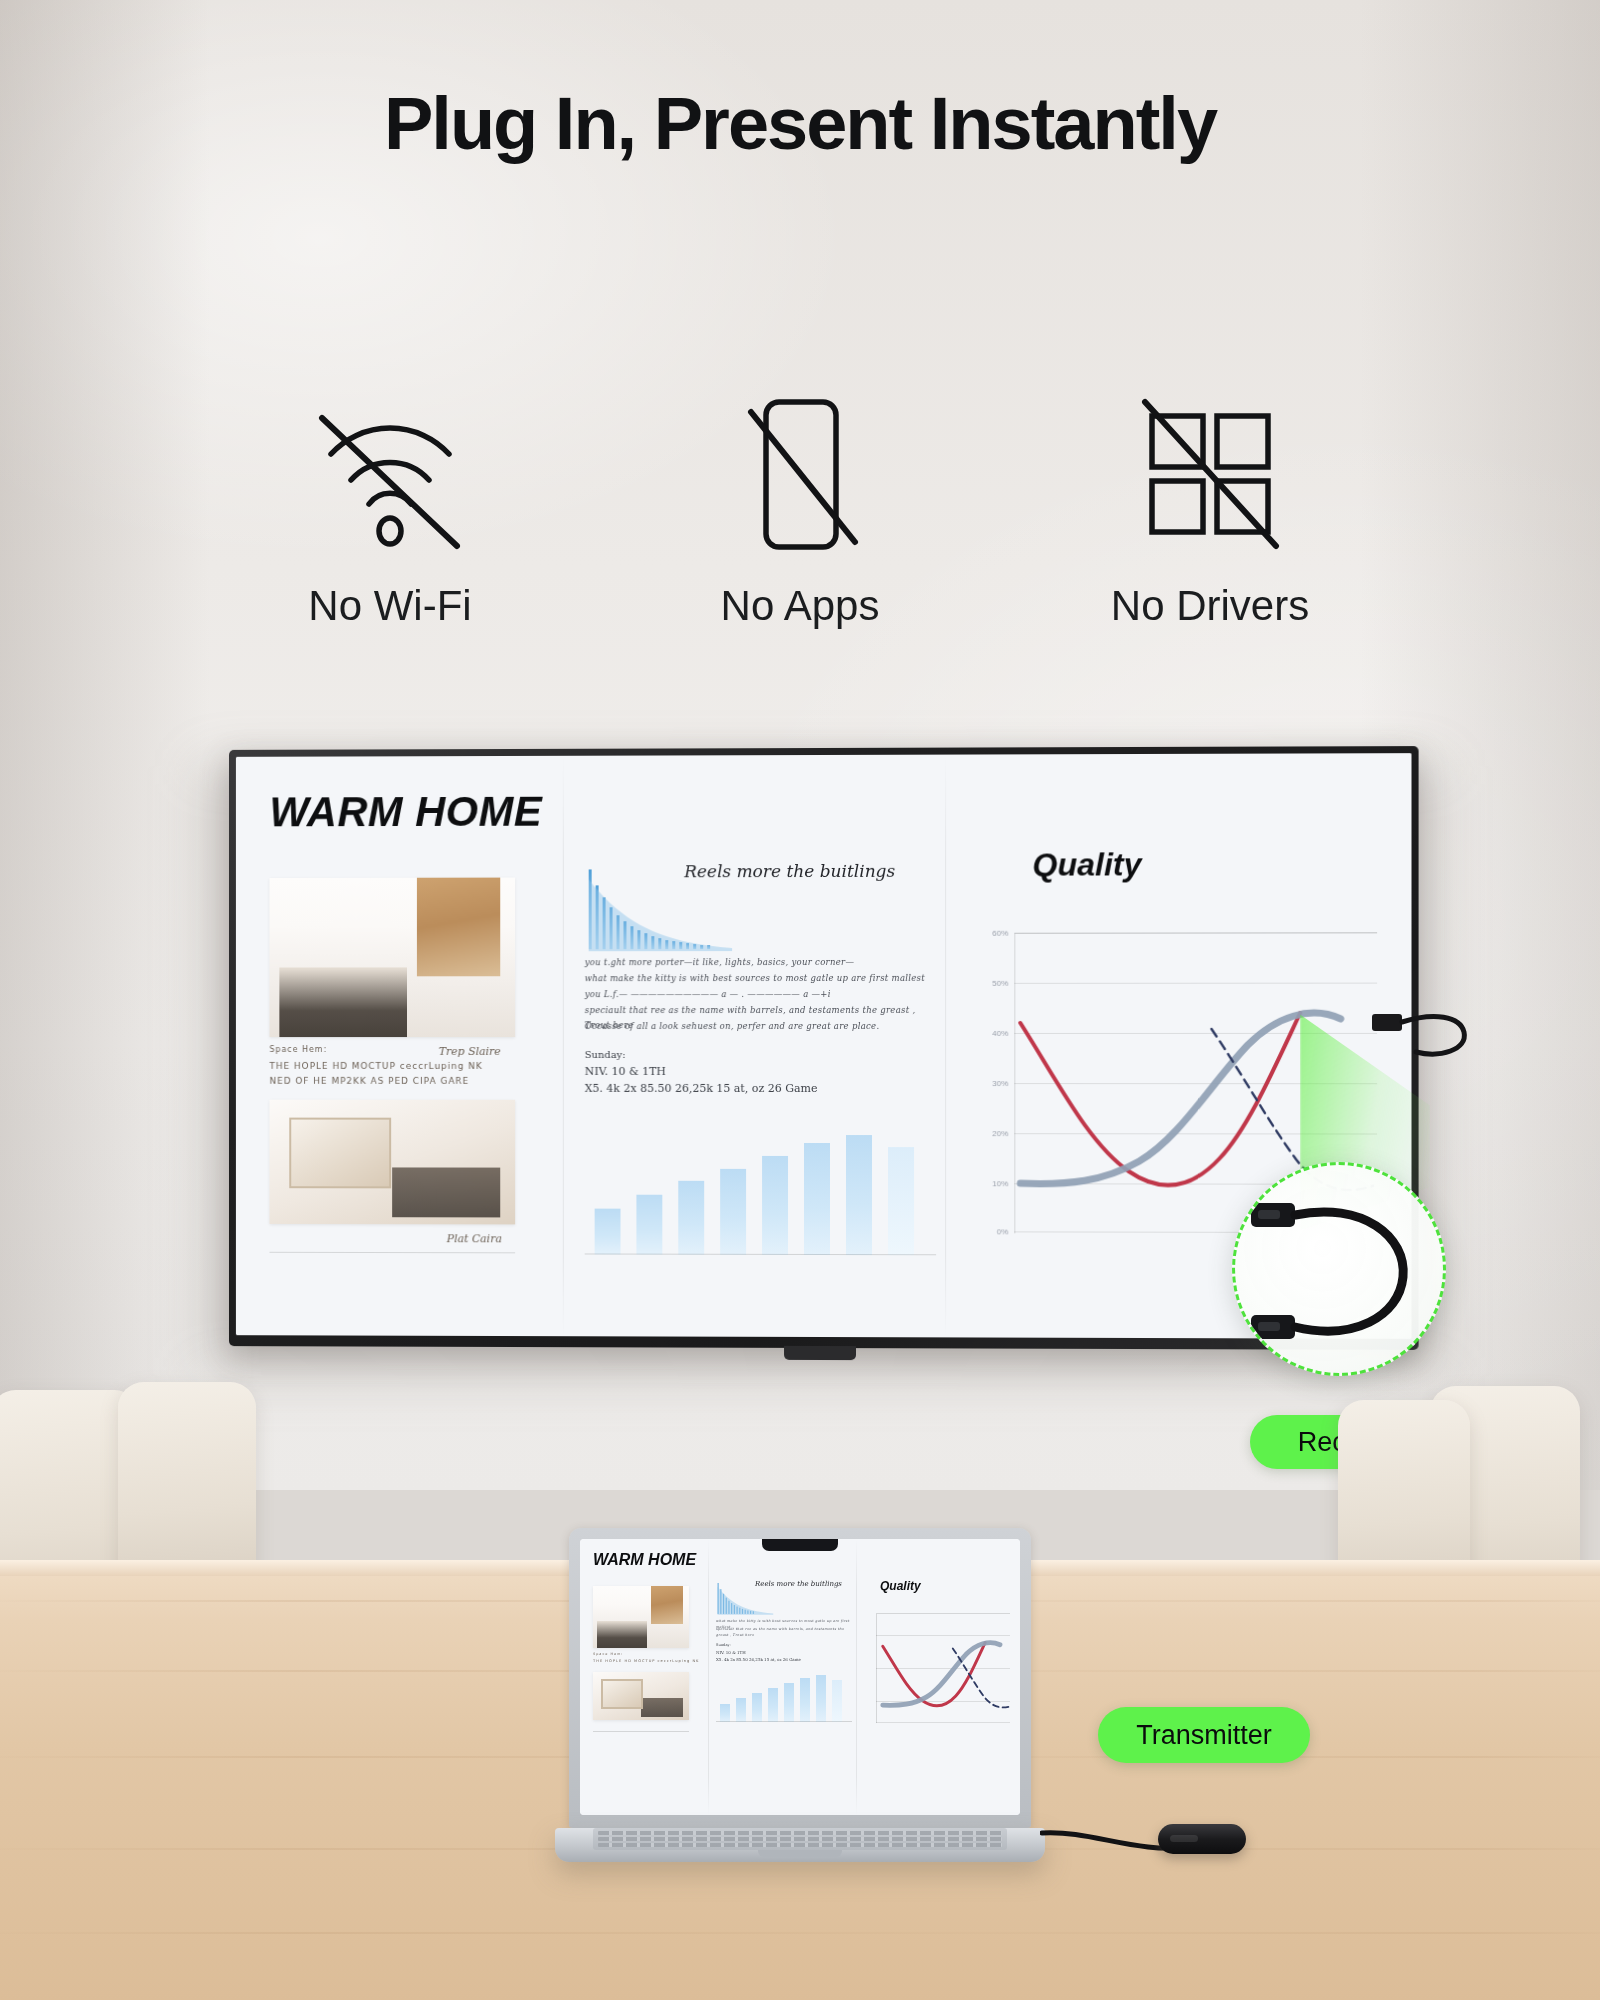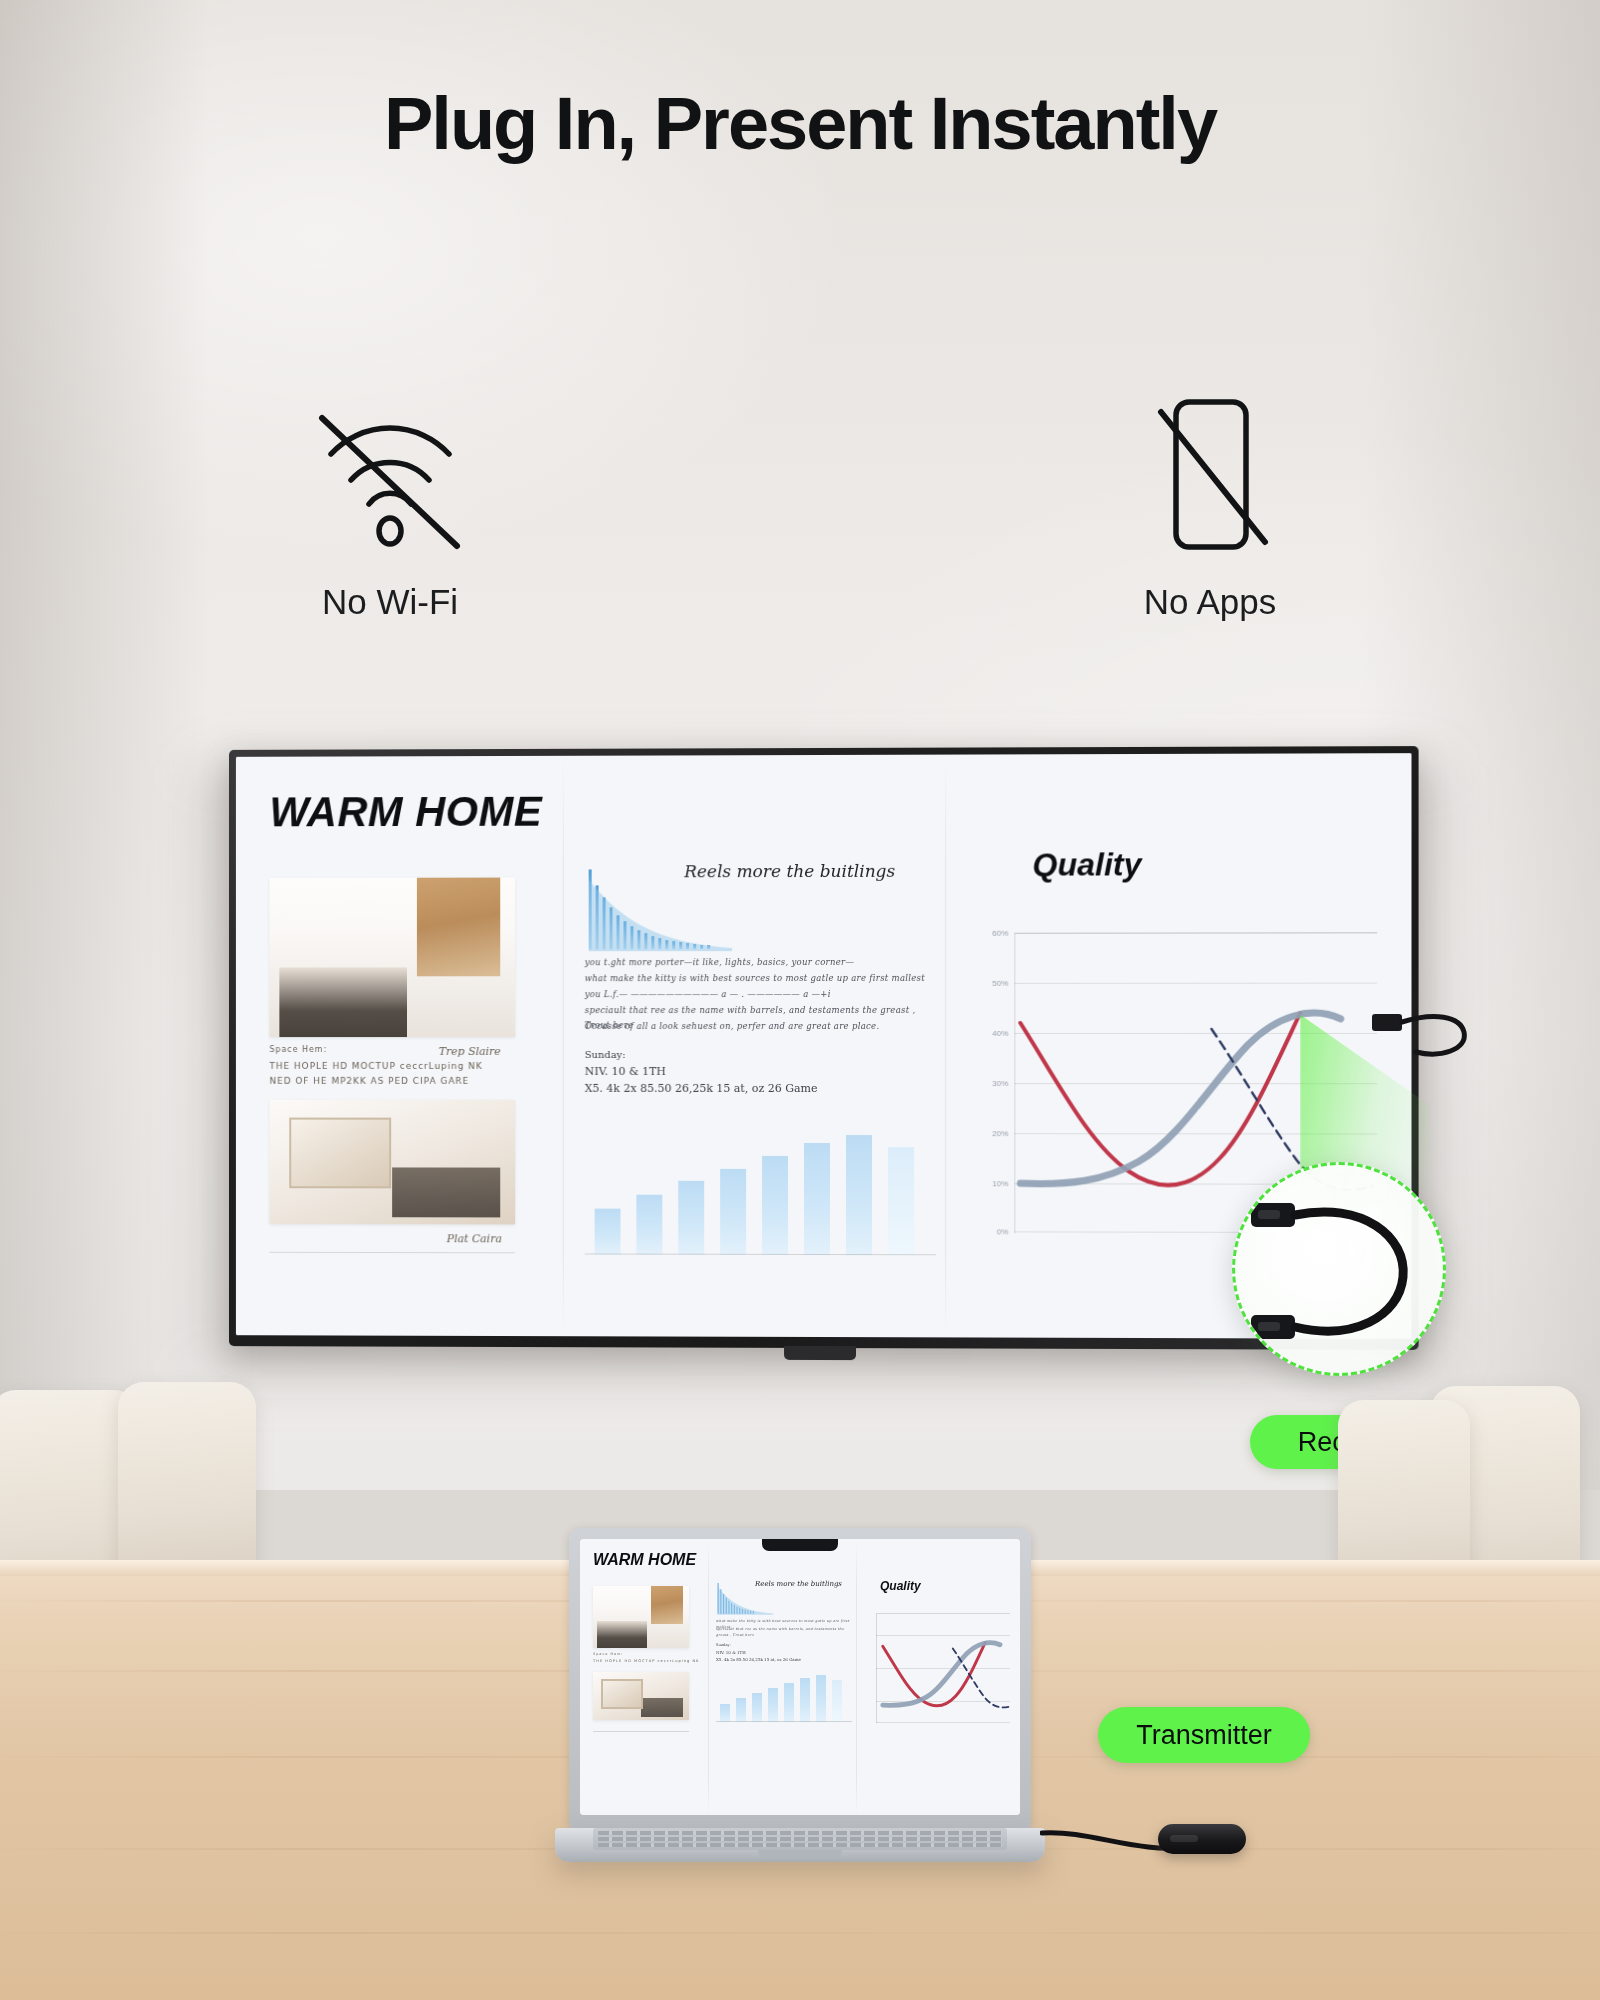--- a/index.html
+++ b/index.html
@@ -46,21 +46,21 @@
   }
 
   
   #features {
     position: absolute; left: 240px; top: 388px;
     width: 1120px; display: flex; justify-content: space-between;
   }
   .feature { width: 300px; text-align: center; }
   .feature-icon { height: 172px; display: flex; align-items: center; justify-content: center; }
   .feature-label {
-    margin-top: 22px; font-size: 35px; font-weight: 400; color: #1b1d1f;
+    margin-top: 22px; font-size: 42px; font-weight: 400; color: #1b1d1f;
   }
 
   
   #tv {
     position: absolute; left: 225px; top: 748px;
     width: 1190px; height: 600px;
   }
   #tv-shadow {
     position: absolute; left: -22px; top: 18px; width: 1234px; height: 610px;
     background: rgba(120,112,106,.26); filter: blur(26px); border-radius: 6px;
@@ -315,20 +315,34 @@
       <svg width="150" height="165" viewBox="0 0 150 165">
         <g fill="none" stroke="#121315" stroke-width="5.5" stroke-linecap="round">
           <rect x="41" y="10" width="70" height="145" rx="13"></rect>
           <line x1="26" y1="20" x2="130" y2="150" stroke-width="6"></line>
         </g>
       </svg>
     </div>
     <div class="feature-label">No Apps</div>
   </div>
 
+  <div class="feature">
+    <div class="feature-icon">
+      <svg width="160" height="160" viewBox="0 0 160 160">
+        <g fill="none" stroke="#121315" stroke-width="5.5">
+          <rect x="22" y="22" width="51" height="51"></rect>
+          <rect x="87" y="22" width="51" height="51"></rect>
+          <rect x="22" y="87" width="51" height="51"></rect>
+          <rect x="87" y="87" width="51" height="51"></rect>
+          <line x1="15" y1="8" x2="146" y2="152" stroke-width="6" stroke-linecap="round"></line>
+        </g>
+      </svg>
+    </div>
+    <div class="feature-label">No Drivers</div>
+  </div>
 </div>
 
 <div id="tv">
   <div id="tv-shadow"></div>
   <div id="tv-bezel">
     <div id="tv-screen">
       <div class="slide">
 
         <div class="slide-title">WARM HOME</div>
 

